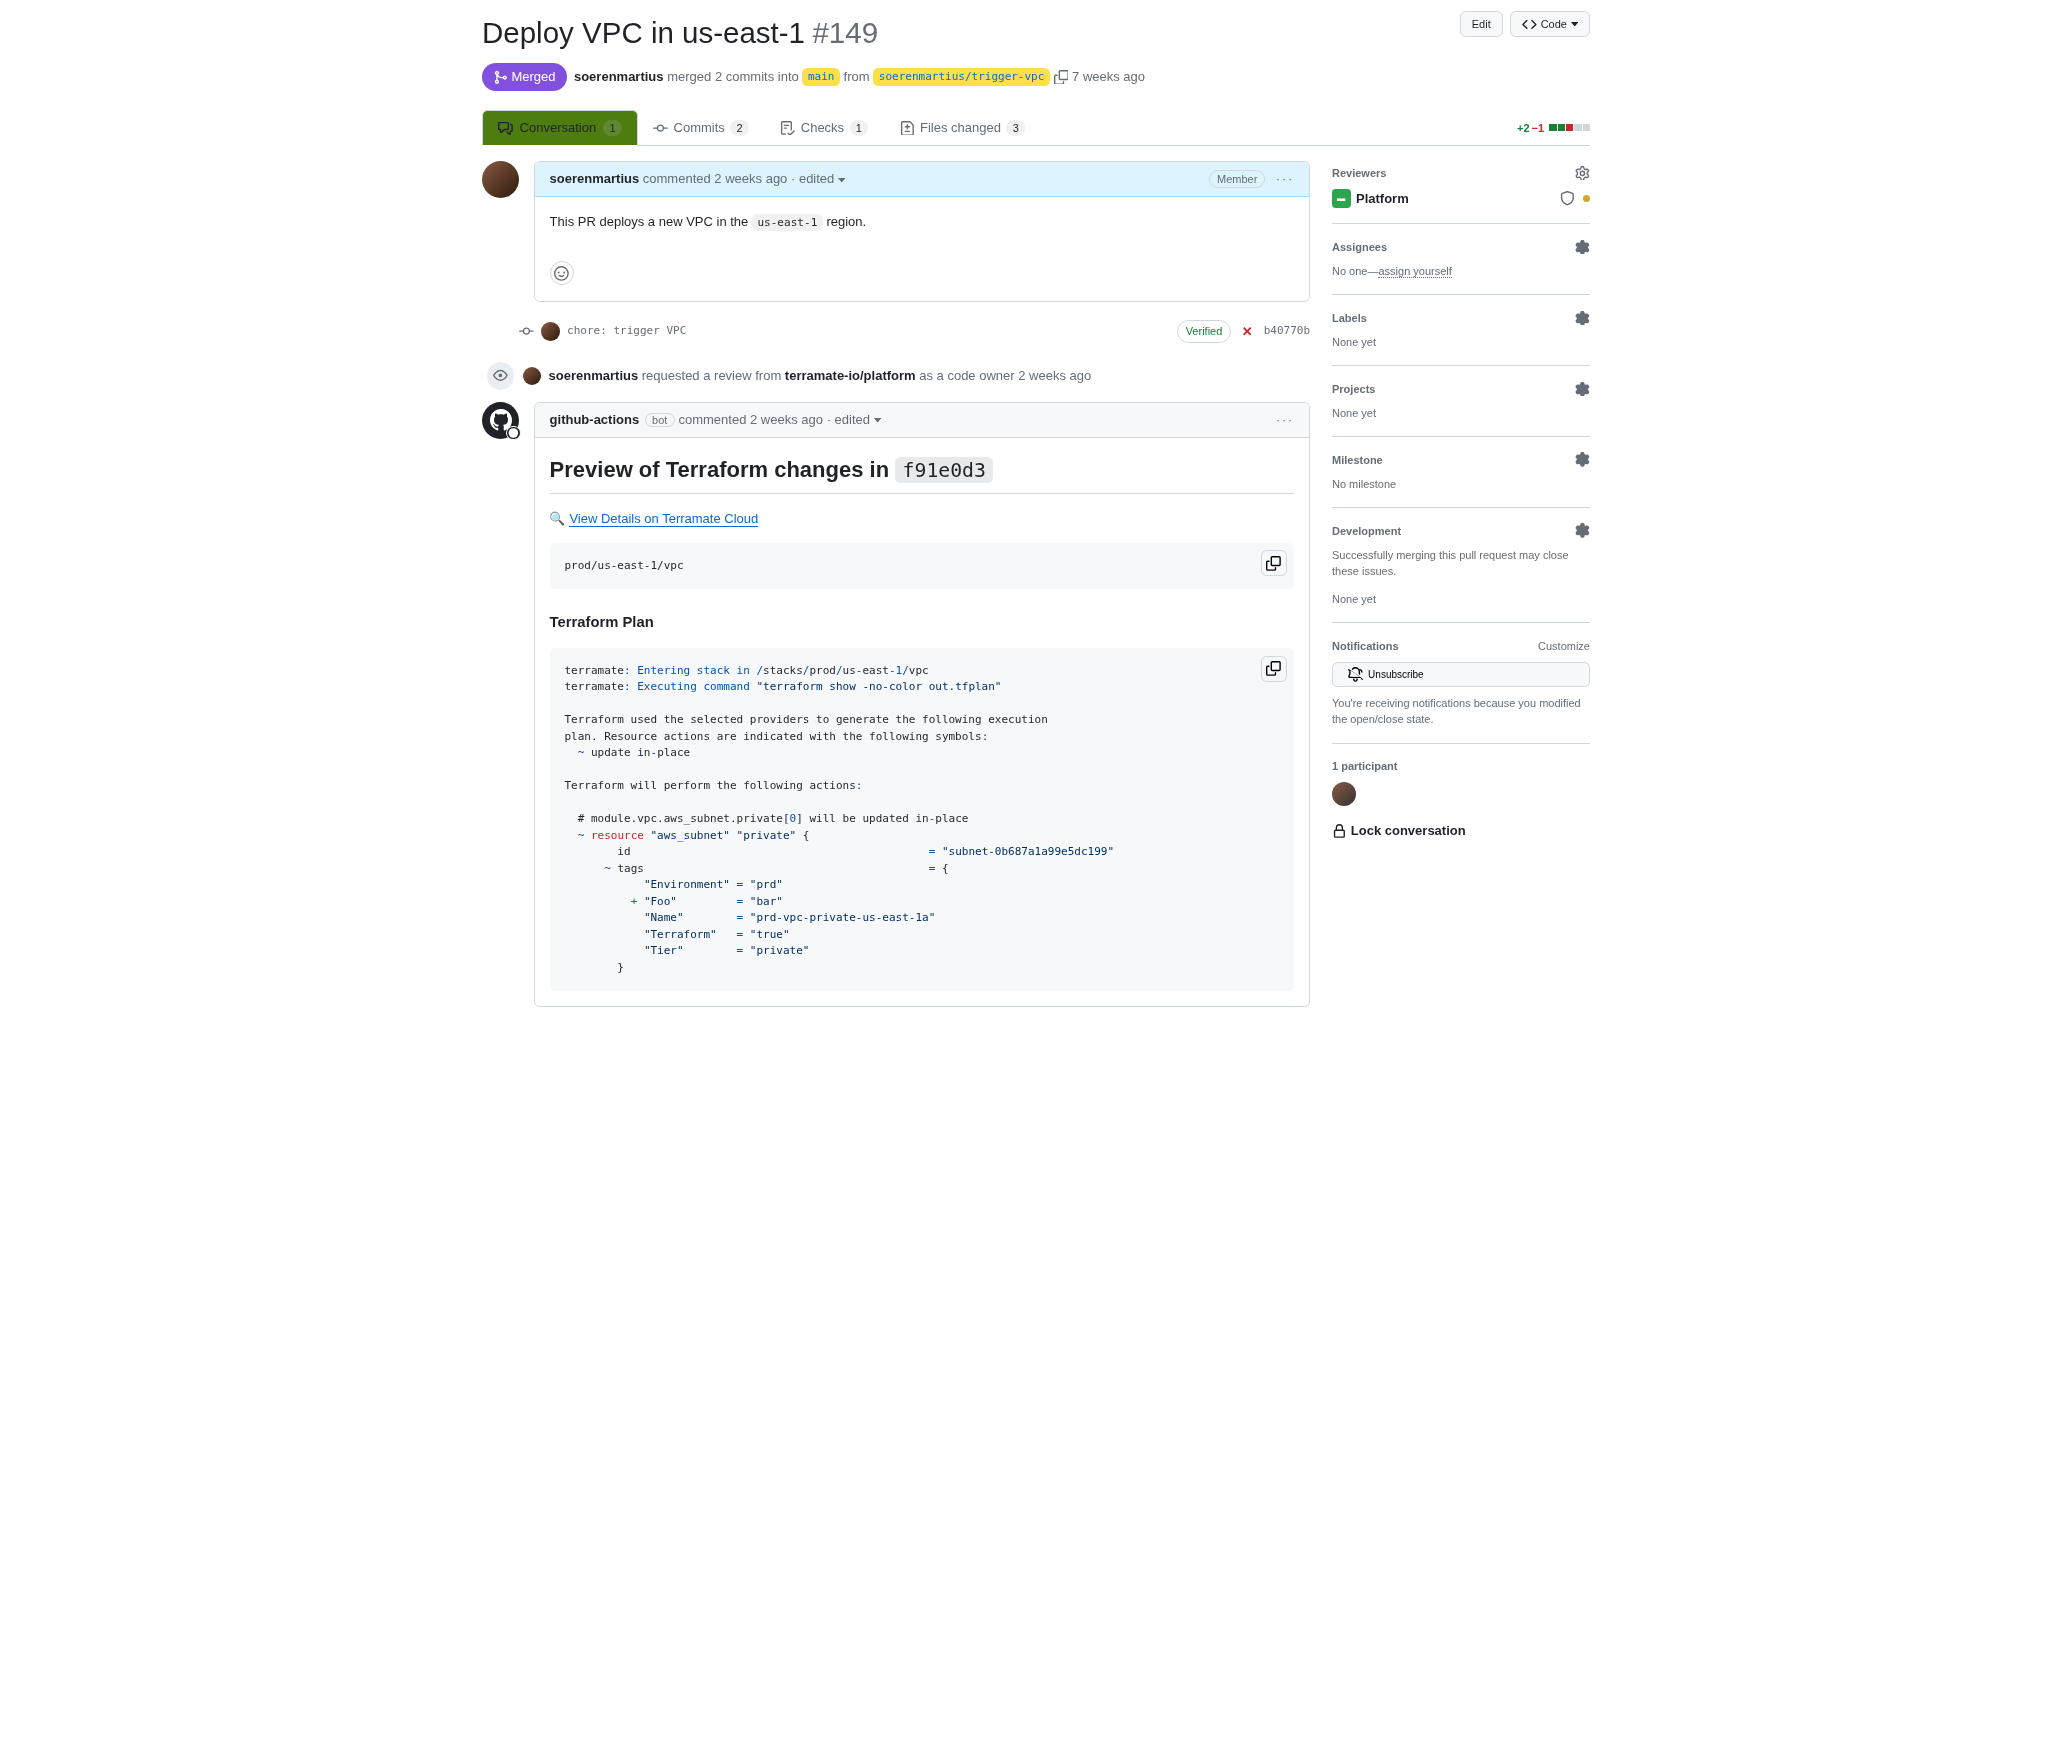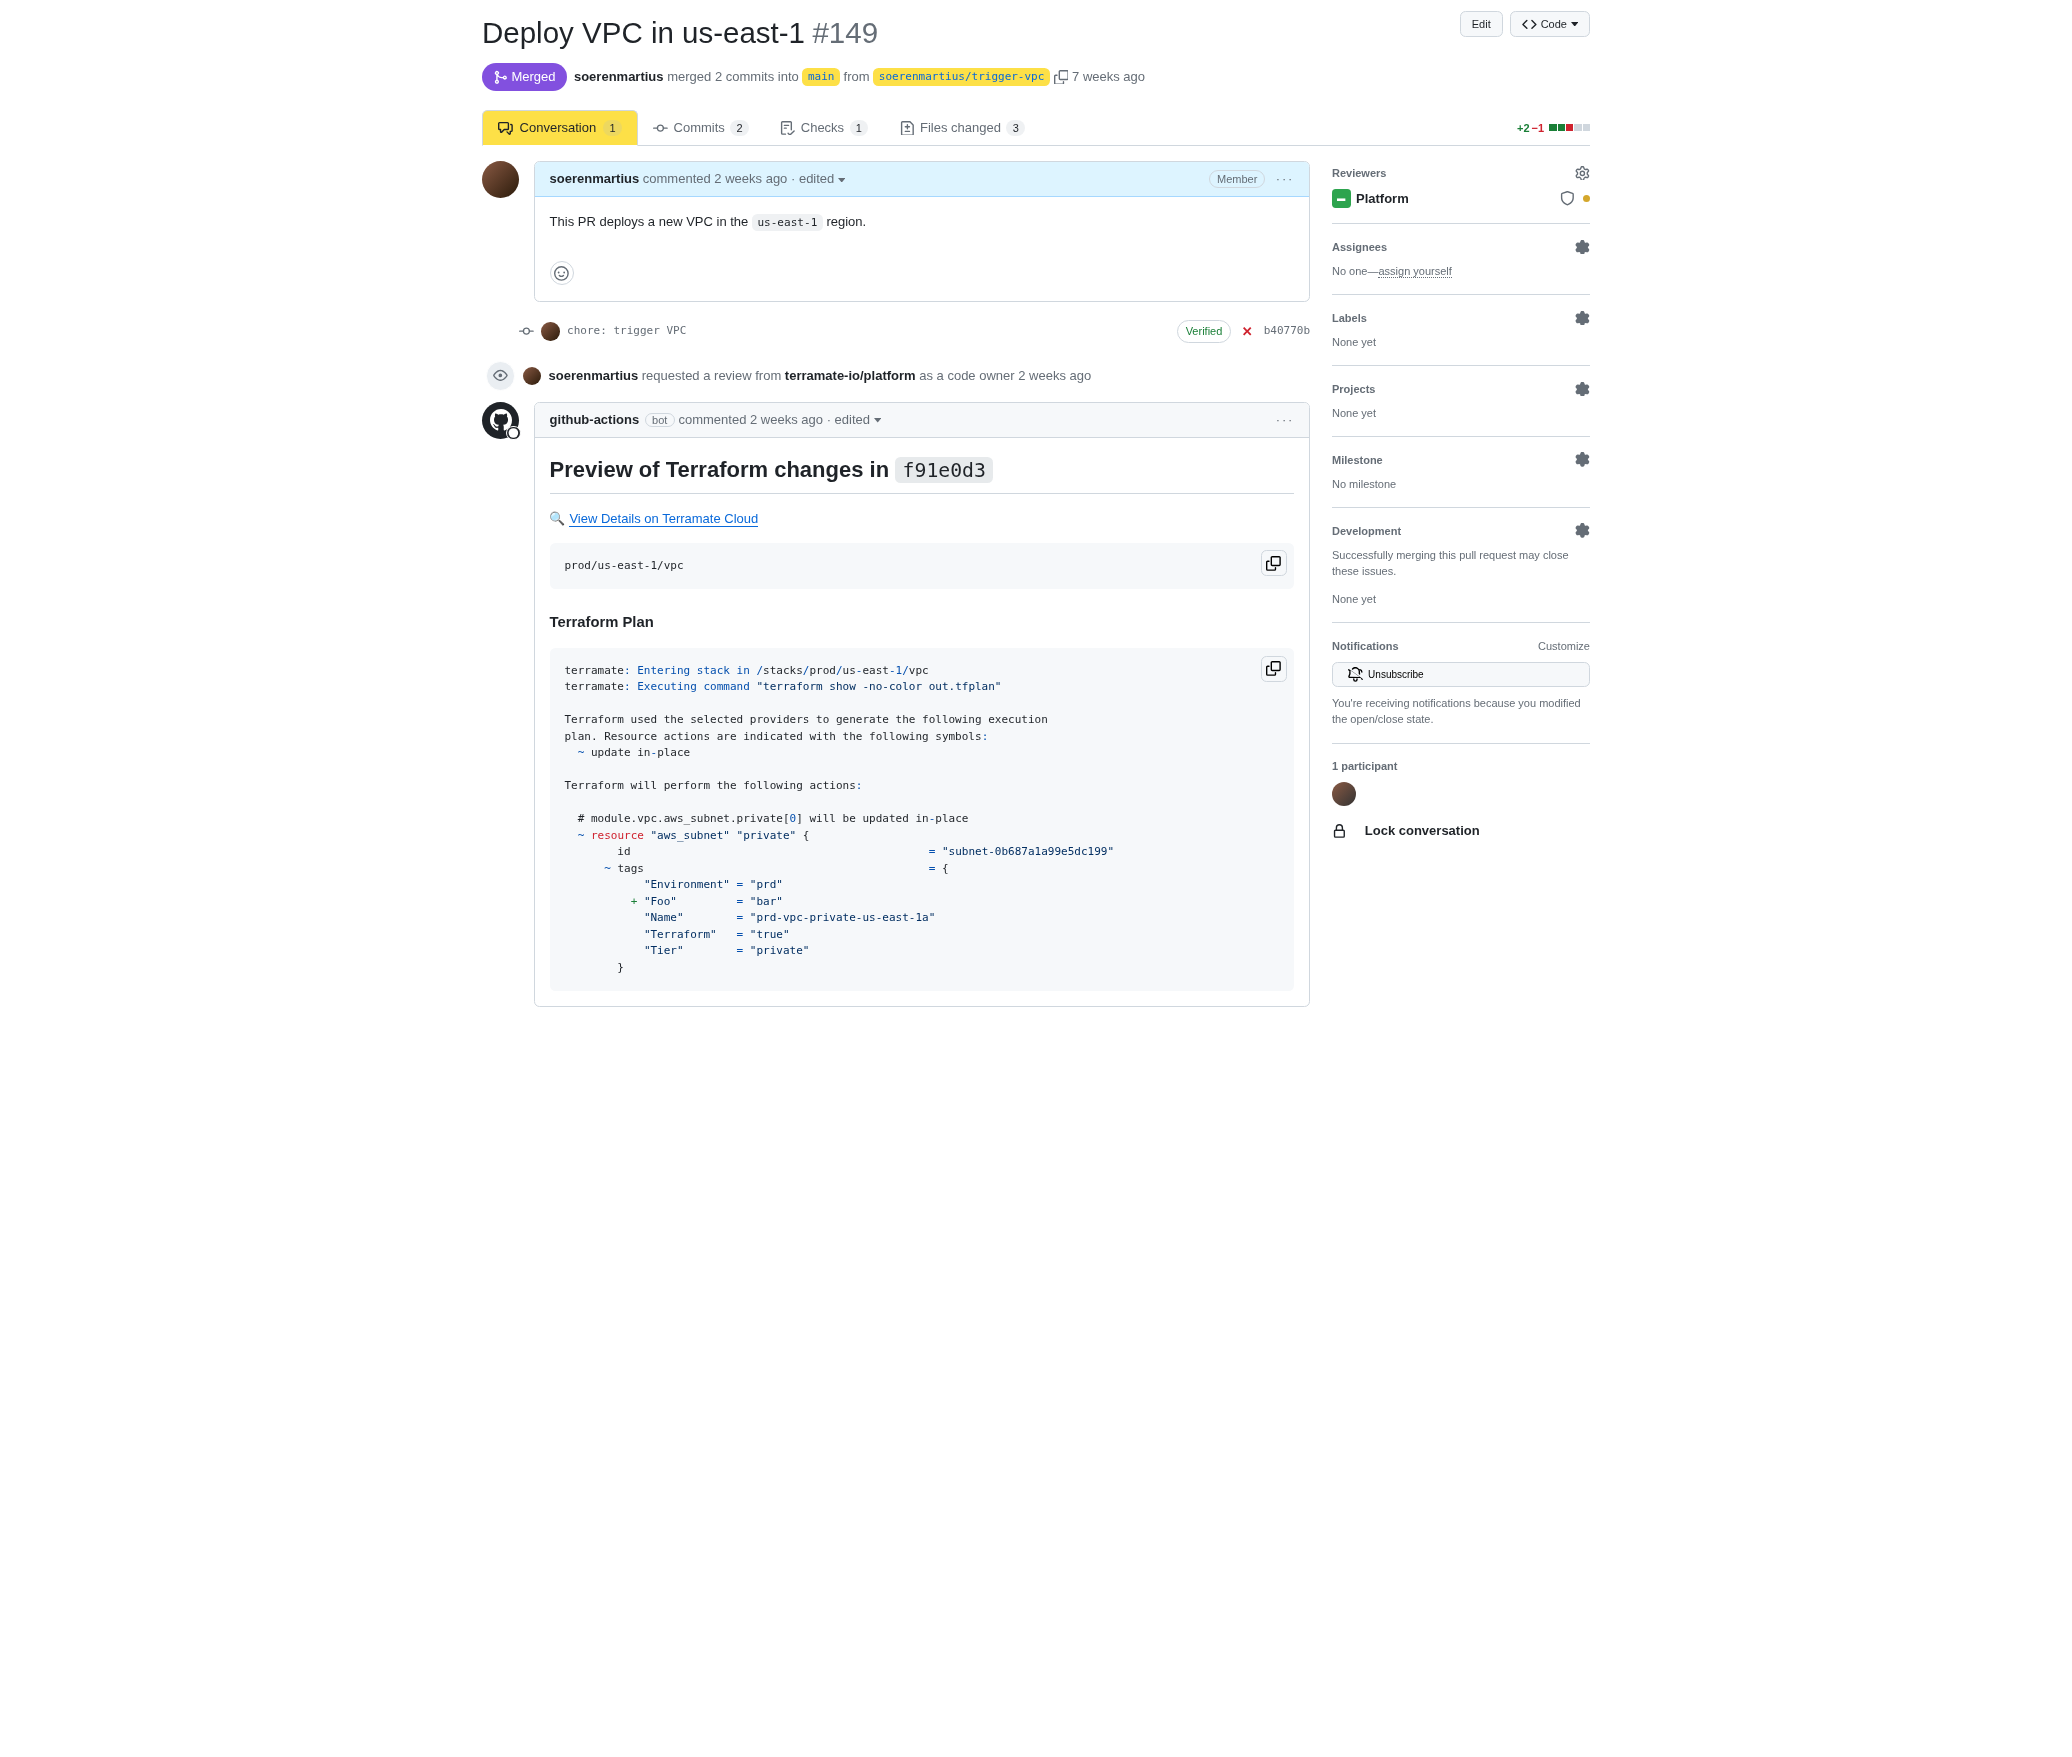--- a/index.html
+++ b/index.html
@@ -68,21 +68,21 @@
       align-items: center;
       gap: 5.5px;
       color: #656d76;
       cursor: pointer;
       font-size: 13px;
       border-top-left-radius: 5.5px;
       border-top-right-radius: 5.5px;
     }
     .tab.selected {
       border-color: #d0d7de;
-      background: #fde047;
+      background: #4d7c0f;
       color: #1f2328;
       margin-bottom: -0.9px;
       border-bottom: 0.9px solid #fff;
       gap: 7px;
     }
     .counter {
       background: rgba(175,184,193,0.2);
       border-radius: 2em;
       padding: 0 5.5px;
       font-size: 11px;
@@ -231,21 +231,21 @@
       border: 0.9px solid #d0d7de;
       border-radius: 5.5px;
       background: #f6f8fa;
       display: flex;
       align-items: center;
       gap: 5.5px;
       font-size: 10px;
       font-weight: 500;
       cursor: pointer;
     }
-    .lock-row { display: flex; align-items: center; gap: 18px; font-weight: 600; color: #1f2328; font-size: 13px; margin-top: 14.8px; cursor: pointer; }
+    .lock-row { display: flex; align-items: center; gap: 4px; font-weight: 600; color: #1f2328; font-size: 13px; margin-top: 14.8px; cursor: pointer; }
     .participant-av { width: 24px; height: 24px; border-radius: 50%; background: linear-gradient(135deg, #8a5a44, #333); margin-top: 7.4px; }
     .customize { color: #656d76; font-weight: 400; cursor: pointer; }
     .icon-svg { width: 14.8px; height: 14.8px; fill: currentColor; }
     .menu-dots { letter-spacing: 1.8px; cursor: pointer; }
     .gh-avatar { background: #1f2328; display: flex; align-items: center; justify-content: center; position: relative; }
     .gh-avatar svg { fill: #fff; width: 22px; height: 22px; }
     .gh-avatar-badge { position: absolute; bottom: -1.8px; right: -1.8px; width: 14.8px; height: 14.8px; background: #1f2328; border: 1.8px solid #fff; border-radius: 50%; display: flex; align-items: center; justify-content: center; }
     .user-avatar { background: linear-gradient(135deg, #8a5a44, #2a1a0a); }
     
     .tf { white-space: pre; }

